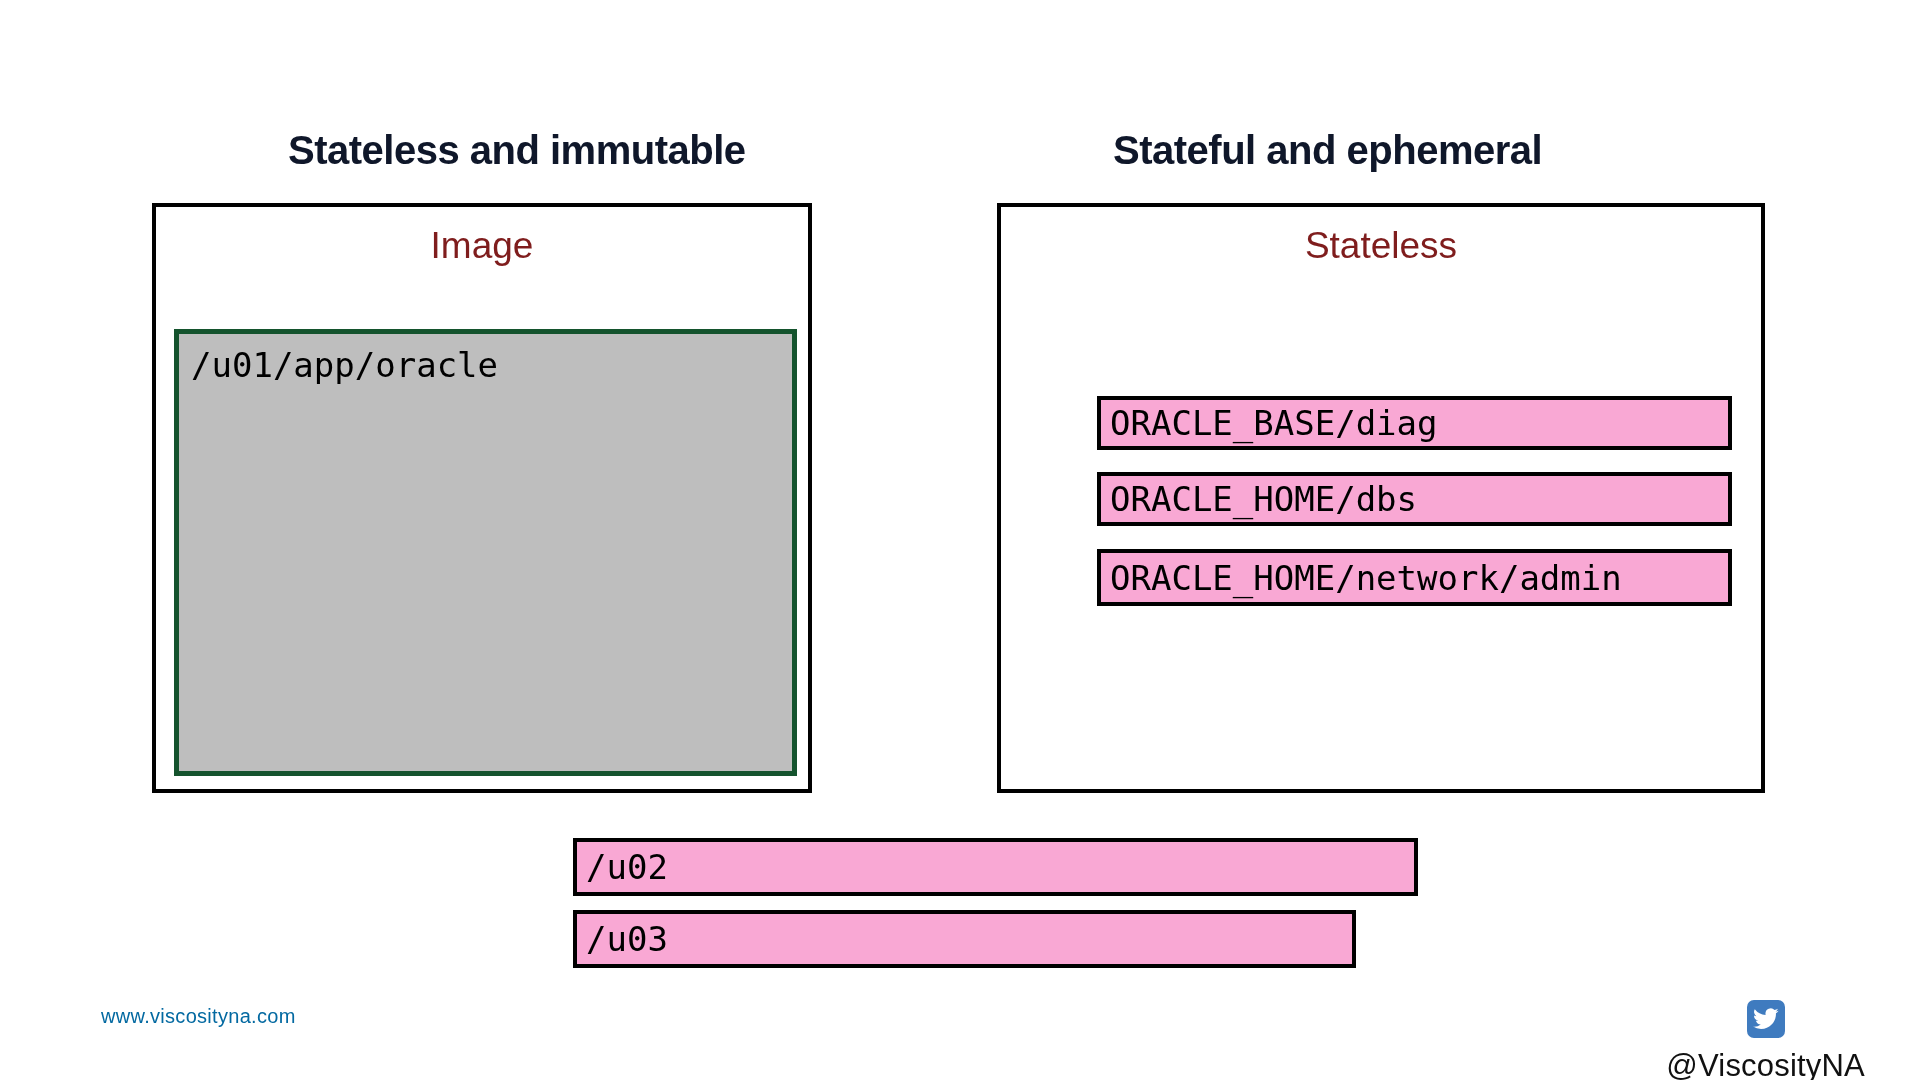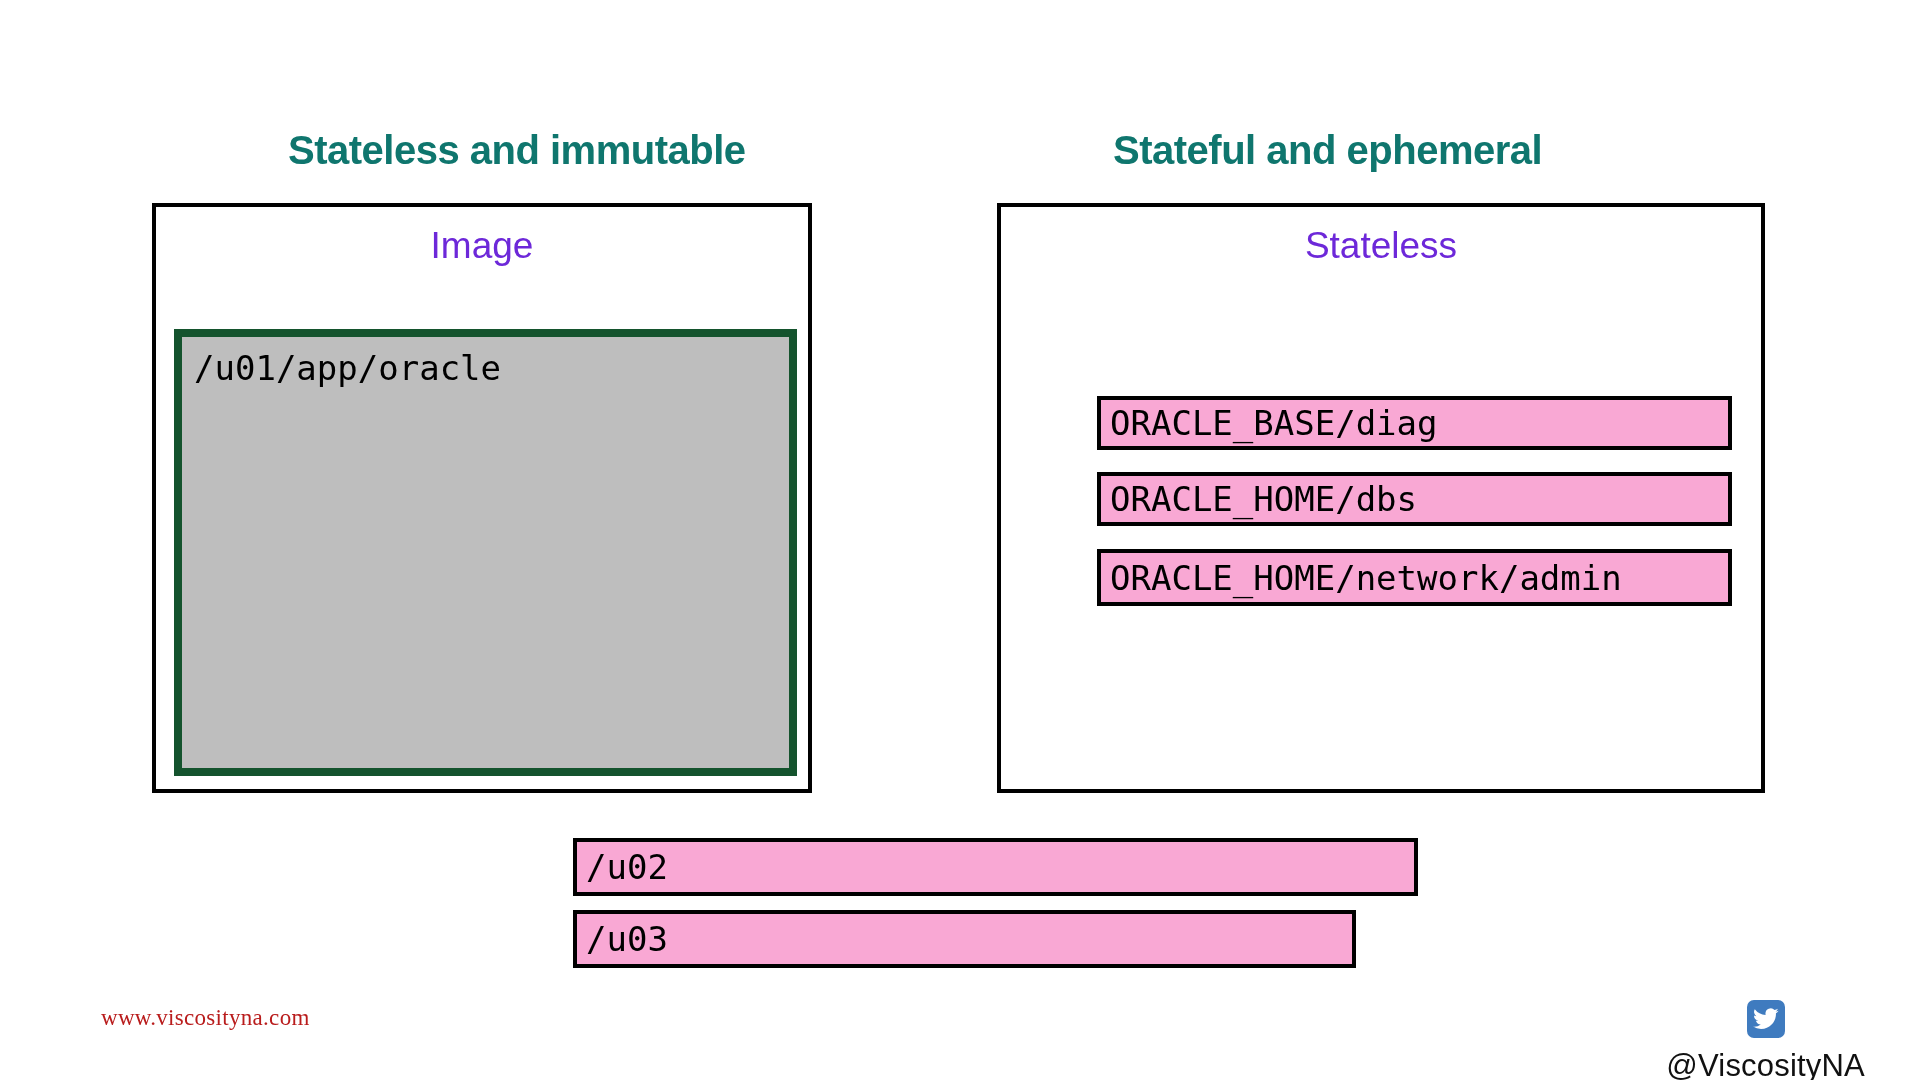--- a/index.html
+++ b/index.html
@@ -12,21 +12,21 @@
     height: 1080px;
     position: relative;
     overflow: hidden;
     font-family: "Liberation Sans", sans-serif;
     -webkit-font-smoothing: antialiased;
   }
 
   
   .heading {
     position: absolute;
-    color: #0f766e;
+    color: #0f172a;
     font-weight: bold;
     font-size: 40px;
     letter-spacing: -0.5px;
     white-space: nowrap;
     font-family: "Liberation Sans", sans-serif;
   }
   #heading-left  { left: 288px; top: 128px; }
   #heading-right { left: 1113px; top: 128px; }
 
   
@@ -39,34 +39,34 @@
   #image-panel     { left: 152px;  top: 203px; width: 660px;  height: 590px; }
   #container-panel { left: 997px;  top: 203px; width: 768px;  height: 590px; }
 
   .panel-title {
     position: absolute;
     top: 18px;
     left: 0;
     right: 0;
     text-align: center;
     font-size: 37px;
-    color: #6d28d9;
+    color: #7f1d1d;
     font-family: "Liberation Sans", sans-serif;
     white-space: nowrap;
   }
 
   
   #image-layer {
     position: absolute;
     left: 18px;
     top: 122px;
     width: 623px;
     height: 447px;
     background: #bebebe;
-    border: 8px solid #14532d;
+    border: 5px solid #14532d;
     box-sizing: border-box;
   }
   #image-layer .path-label {
     position: absolute;
     left: 12px;
     top: 14px;
   }
 
   
   .path-label {
@@ -97,23 +97,23 @@
 
   
   #vol-u02 { left: 573px; top: 838px; width: 845px; height: 58px; }
   #vol-u03 { left: 573px; top: 910px; width: 783px; height: 58px; }
 
   
   #footer-site {
     position: absolute;
     left: 101px;
     top: 1005px;
-    font-size: 23px;
-    color: #b91c1c;
-    font-family: Liberation Serif, serif;
+    font-size: 20px;
+    color: #0369a1;
+    font-family: Liberation Sans, sans-serif;
     letter-spacing: 0.3px;
     white-space: nowrap;
   }
   #footer-social {
     position: absolute;
     right: 55px;
     top: 1000px;
     display: flex;
     align-items: center;
     gap: 10px;

